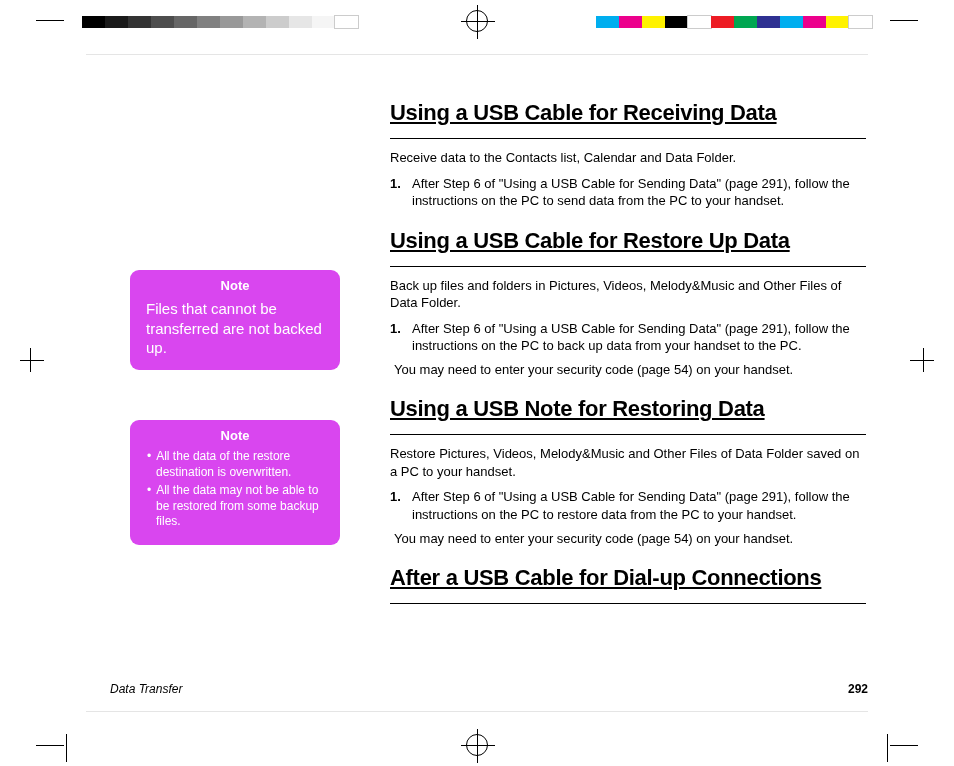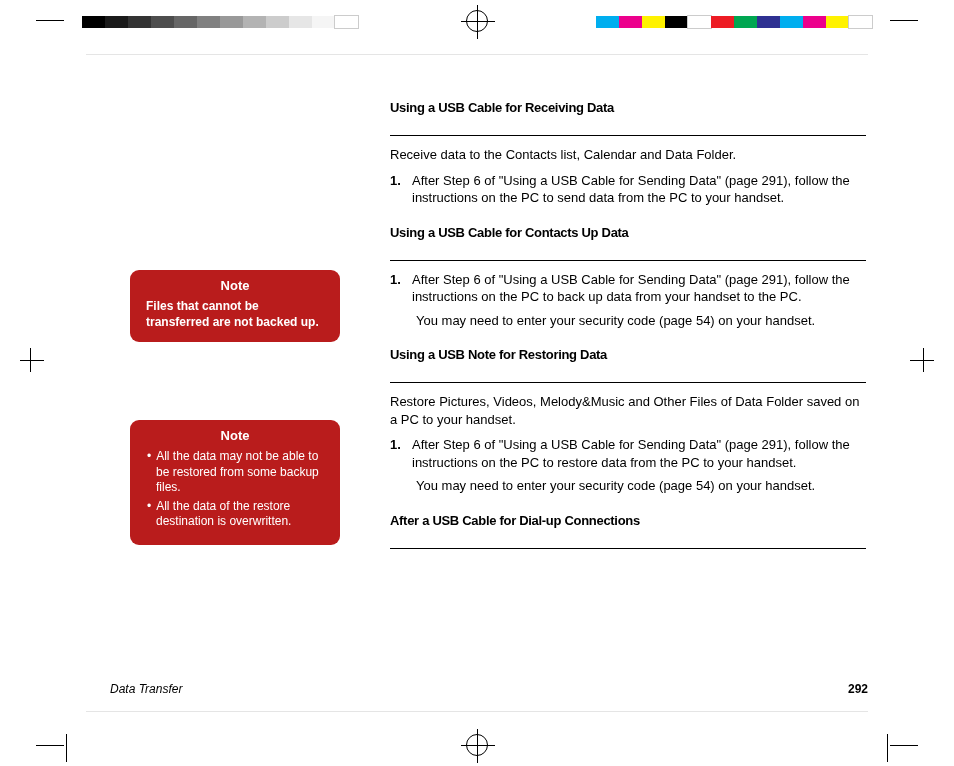--- a/index.html
+++ b/index.html
@@ -75,27 +75,28 @@
   }
   .main {
     flex: 1;
     padding-left: 30px;
   }
 
   h2.section {
     font-family: "Arial Narrow", "Helvetica Neue Condensed", Arial, sans-serif;
     font-stretch: condensed;
     font-weight: 700;
-    font-size: 13px;
+    font-size: 22px;
     color: #000;
-    padding-bottom: 20px;
+    padding-bottom: 12px;
     border-bottom: 1px solid #000;
     margin-top: 18px;
     margin-bottom: 10px;
     letter-spacing: -0.3px;
+    text-decoration: underline;
   }
   h2.section:first-child { margin-top: 0; }
 
   p.intro, p.sub {
     font-family: "Arial Narrow", Arial, sans-serif;
     font-stretch: condensed;
     font-size: 13px;
     line-height: 1.35;
     color: #000;
     margin-bottom: 8px;
@@ -118,47 +119,46 @@
     font-weight: 700;
     width: 22px;
     flex-shrink: 0;
   }
   ol.steps li .body { flex: 1; }
   .substep {
     font-family: "Arial Narrow", Arial, sans-serif;
     font-stretch: condensed;
     font-size: 13px;
     line-height: 1.35;
-    margin-left: 26px;
+    margin-left: 4px;
     margin-bottom: 6px;
   }
 
   
   .note {
     position: absolute;
     left: 20px;
     width: 210px;
-    background: #b91c1c;
+    background: #d946ef;
     color: #fff;
     border-radius: 9px;
     padding: 8px 12px 12px 12px;
     font-family: "Arial Narrow", Arial, sans-serif;
     font-stretch: condensed;
   }
   .note .title {
     text-align: center;
     font-weight: 700;
     font-size: 13px;
     margin-bottom: 6px;
   }
   .note .plain {
-    font-size: 12px;
+    font-size: 15px;
     line-height: 1.3;
     padding: 0 4px;
-    font-weight: bold;
   }
   .note ul {
     list-style: none;
     padding: 0;
     margin: 0;
   }
   .note ul li {
     font-size: 12px;
     line-height: 1.3;
     padding-left: 14px;
@@ -246,38 +246,39 @@
 
 <div class="page">
   <div class="sidebar">
     <div class="note note1">
       <div class="title">Note</div>
       <div class="plain">Files that cannot be transferred are not backed up.</div>
     </div>
     <div class="note note2">
       <div class="title">Note</div>
       <ul>
+        <li>All the data of the restore destination is overwritten.</li>
         <li>All the data may not be able to be restored from some backup files.</li>
-        <li>All the data of the restore destination is overwritten.</li>
       </ul>
     </div>
   </div>
 
   <div class="main">
 
     <h2 class="section">Using a USB Cable for Receiving Data</h2>
     <p class="intro">Receive data to the Contacts list, Calendar and Data Folder.</p>
     <ol class="steps">
       <li>
         <span class="num">1.</span>
         <span class="body">After Step 6 of "Using a USB Cable for Sending Data" (page 291), follow the instructions on the PC to send data from the PC to your handset.</span>
       </li>
     </ol>
 
-    <h2 class="section">Using a USB Cable for Contacts Up Data</h2>
+    <h2 class="section">Using a USB Cable for Restore Up Data</h2>
+    <p class="intro">Back up files and folders in Pictures, Videos, Melody&amp;Music and Other Files of Data Folder.</p>
     <ol class="steps">
       <li>
         <span class="num">1.</span>
         <span class="body">After Step 6 of "Using a USB Cable for Sending Data" (page 291), follow the instructions on the PC to back up data from your handset to the PC.</span>
       </li>
     </ol>
     <p class="substep">You may need to enter your security code (page 54) on your handset.</p>
 
     <h2 class="section">Using a USB Note for Restoring Data</h2>
     <p class="intro">Restore Pictures, Videos, Melody&amp;Music and Other Files of Data Folder saved on a PC to your handset.</p>

